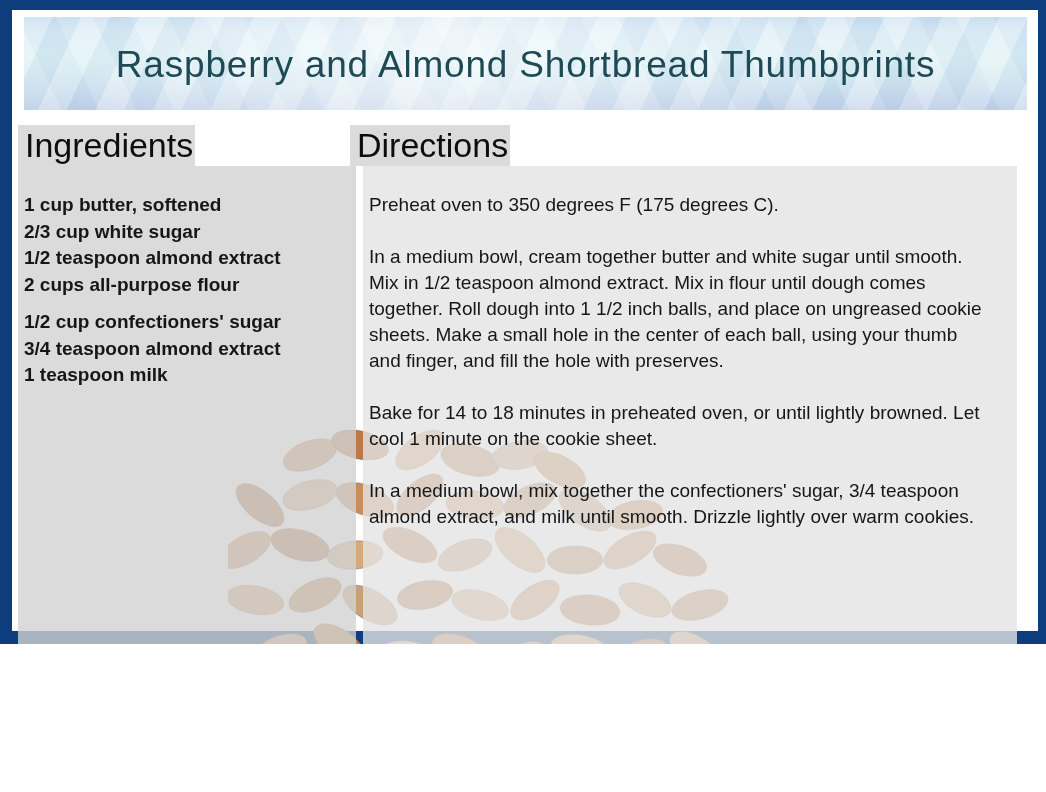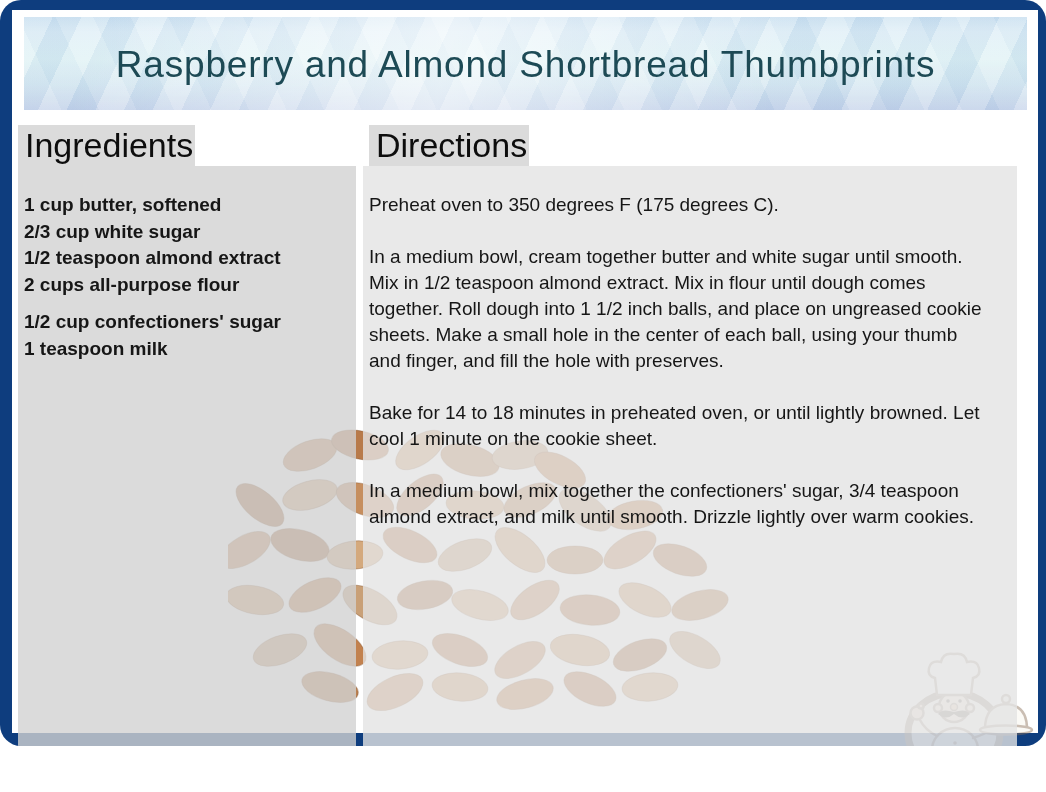--- a/index.html
+++ b/index.html
@@ -4,24 +4,23 @@
 <style>
   html, body {
     margin: 0;
     padding: 0;
     background: #ffffff;
     font-family: "Liberation Sans", "DejaVu Sans", sans-serif;
   }
   #recipe-card {
     position: relative;
     width: 1046px;
-    height: 746px;
+    height: 644px;
     background: var(--border-navy, #0e3d7e);
     overflow: hidden;
-    border-radius: 21px;
   }
   #inner-sheet {
     position: absolute;
     left: 12px; top: 10px; right: 8px; bottom: 13px;
     background: #ffffff;
     z-index: 0;
   }
   
   #title-banner {
     position: absolute;
@@ -64,21 +63,21 @@
     height: 41px;
     z-index: 3;
     background: rgba(210,210,210,0.80);
     color: #0d0d0d;
     font-size: 34px;
     line-height: 41px;
     padding-left: 7px;
     box-sizing: border-box;
   }
   #ingredients-header { left: 18px;  width: 177px; }
-  #directions-header  { left: 369px; width: 160px; }
+  #directions-header  { left: 350px; width: 160px; }
   
   .panel {
     position: absolute;
     top: 166px;
     height: 613px;
     z-index: 2;
     box-sizing: border-box;
   }
   #ingredients-panel {
     left: 18px; width: 338px;
@@ -210,20 +209,21 @@
 
   <div id="ingredients-panel" class="panel">
     <div class="ingredient-group">
       <div class="ingredient-line">1 cup butter, softened</div>
       <div class="ingredient-line">2/3 cup white sugar</div>
       <div class="ingredient-line">1/2 teaspoon almond extract</div>
       <div class="ingredient-line">2 cups all-purpose flour</div>
     </div>
     <div class="ingredient-group">
       <div class="ingredient-line">1/2 cup confectioners' sugar</div>
+      <div class="ingredient-line">3/4 teaspoon almond extract</div>
       <div class="ingredient-line">1 teaspoon milk</div>
     </div>
   </div>
 
   <div id="directions-panel" class="panel">
     <p class="direction-paragraph">Preheat oven to 350 degrees F (175 degrees C).</p>
     <p class="direction-paragraph">In a medium bowl, cream together butter and white sugar until smooth. Mix in 1/2 teaspoon almond extract.  Mix in flour until dough comes together. Roll dough into 1 1/2 inch balls, and place on ungreased cookie sheets. Make a small hole in the center of each ball, using your thumb and finger, and fill the hole with preserves.</p>
     <p class="direction-paragraph">Bake for 14 to 18 minutes in preheated oven, or until lightly browned. Let cool 1 minute on the cookie sheet.</p>
     <p class="direction-paragraph">In a medium bowl, mix together the confectioners' sugar, 3/4 teaspoon almond extract, and milk until smooth. Drizzle lightly over warm cookies.</p>
   </div>

